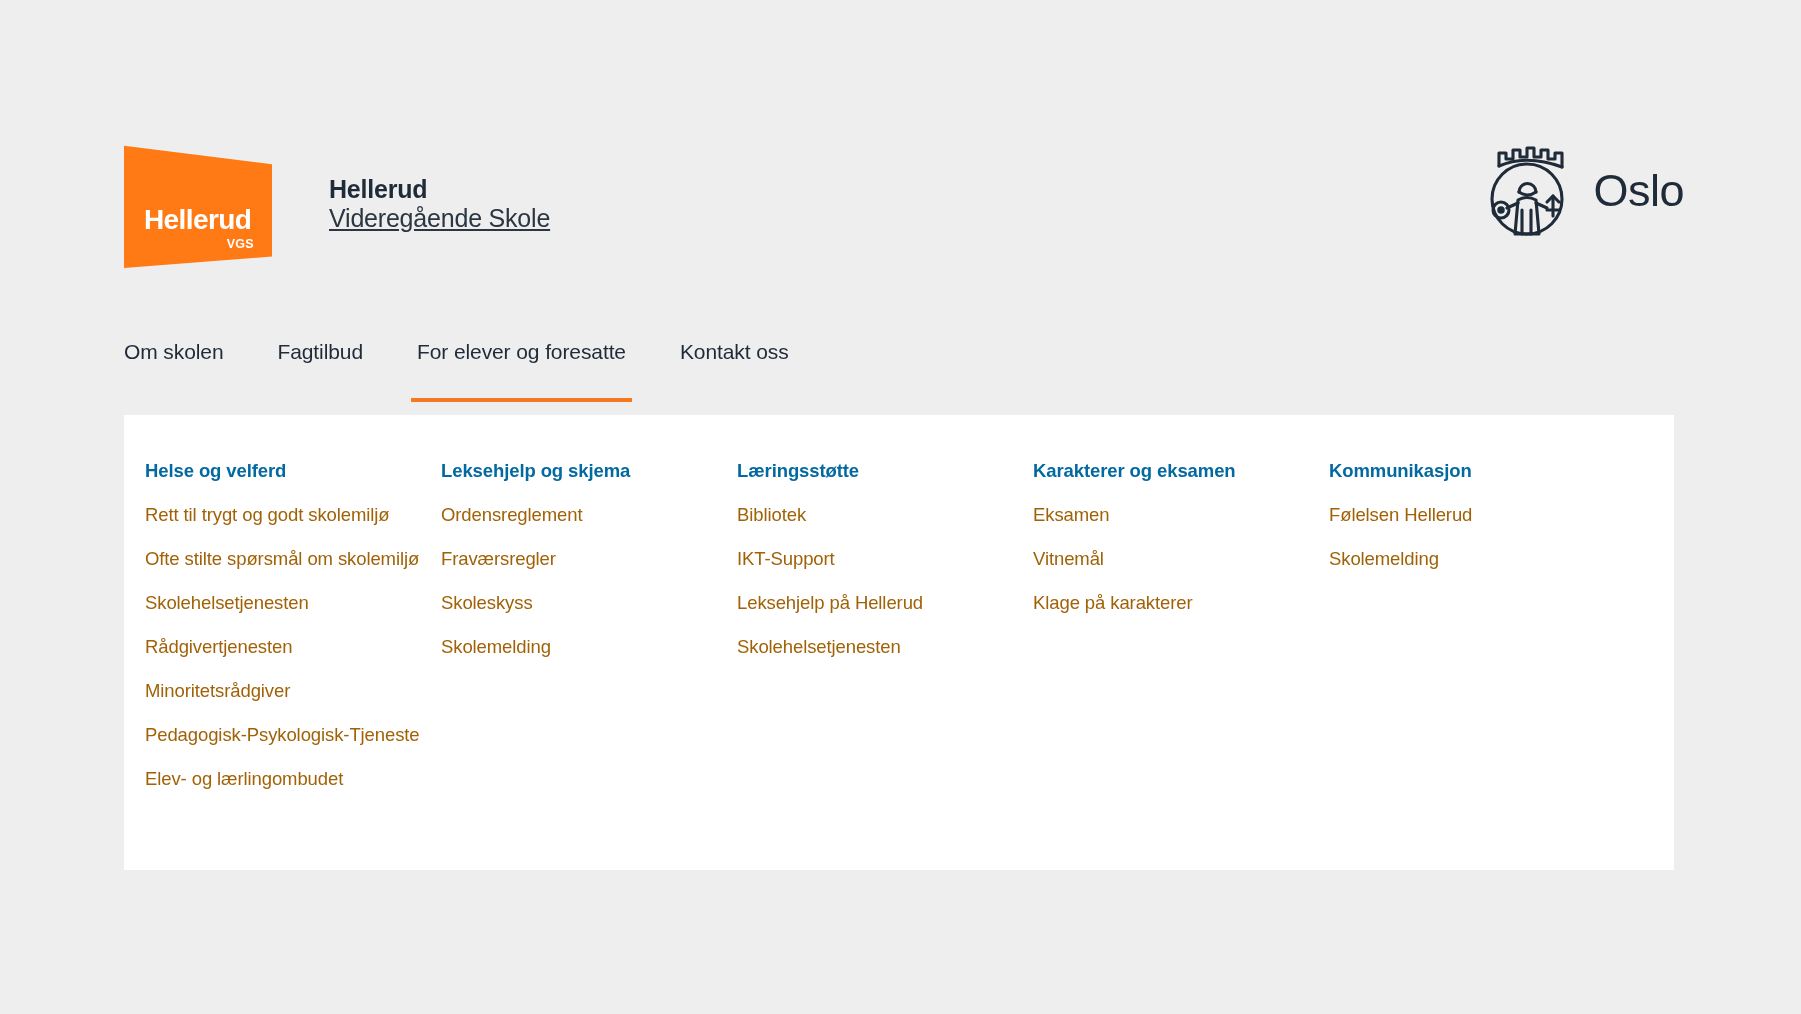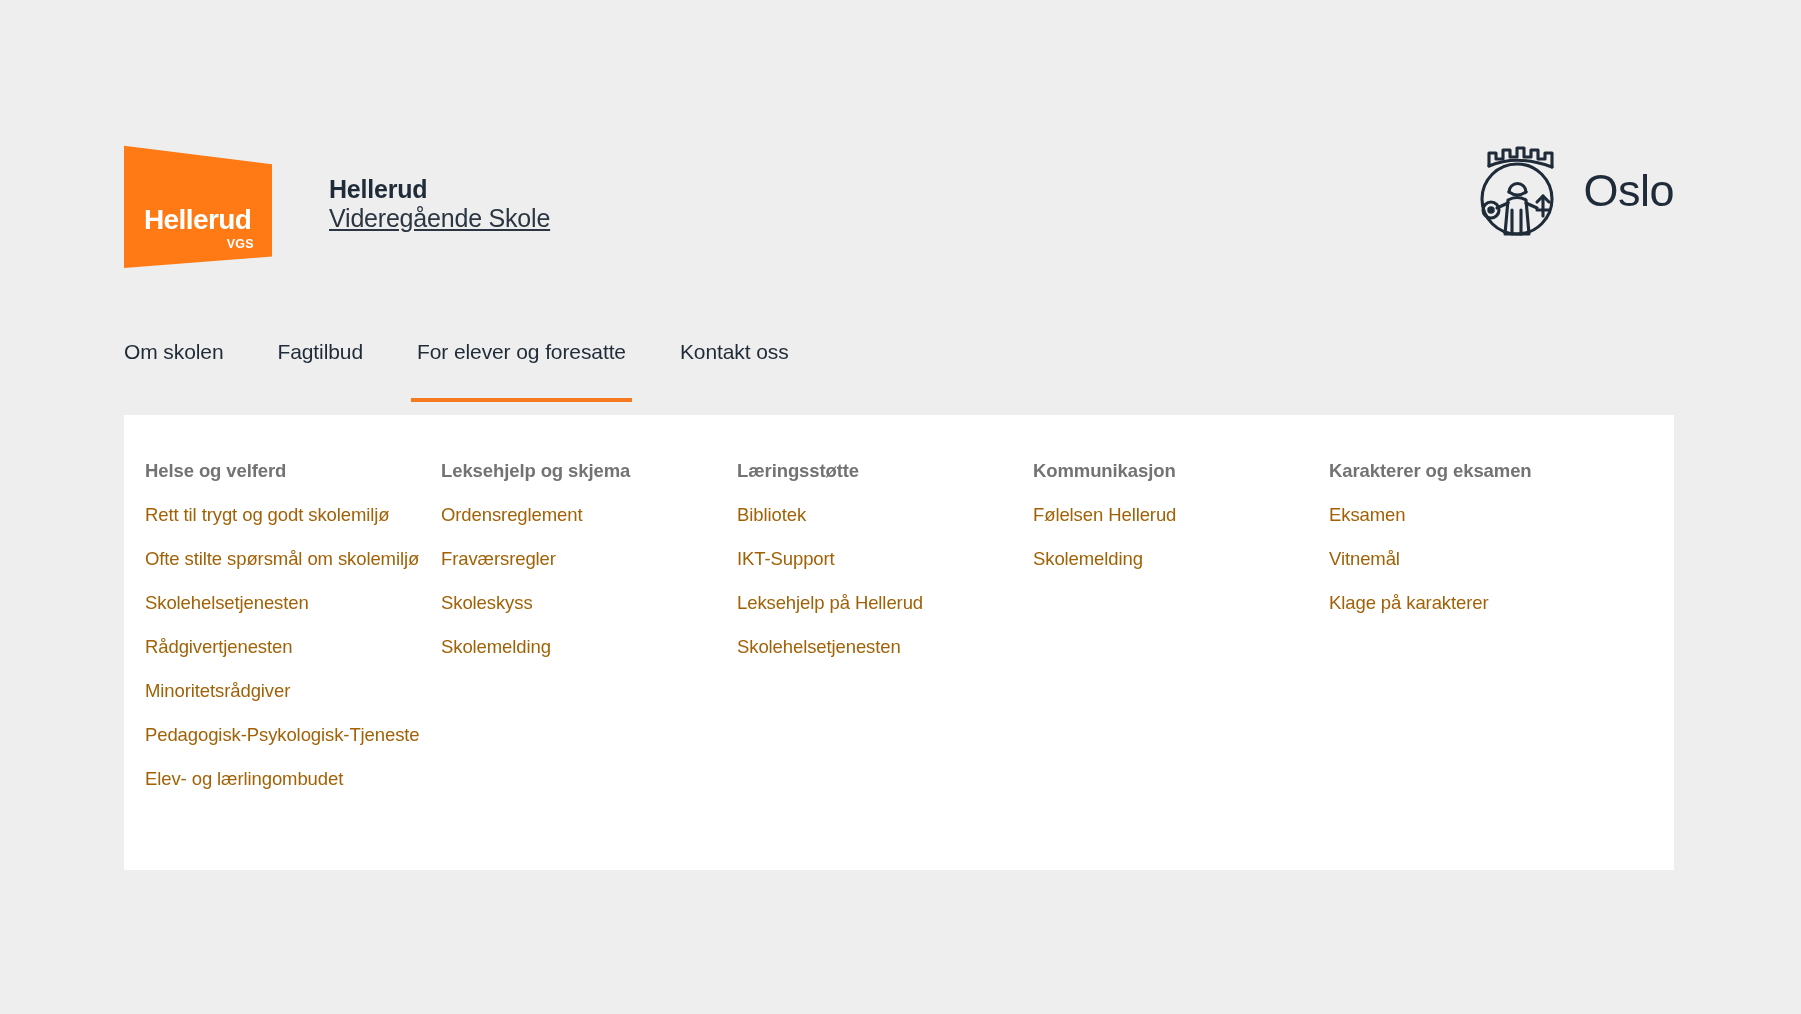--- a/index.html
+++ b/index.html
@@ -79,21 +79,21 @@
   .brand-line2 {
     font-size: 25px;
     font-weight: normal;
     letter-spacing: -0.2px;
     color: #2b3642;
     text-decoration: underline;
   }
 
   .oslo {
     position: absolute;
-    right: 127px;
+    right: 117px;
     top: 140px;
     display: flex;
     align-items: center;
     gap: 20px;
   }
   .oslo-crest {
     width: 92px;
     height: 100px;
     flex: 0 0 auto;
   }
@@ -162,21 +162,21 @@
     padding: 45px 0 0 21px;
   }
   .menu-col {
     flex: 0 0 auto;
     width: 296px;
   }
   .menu-col:nth-child(3) { width: 296px; }
   .menu-col-title {
     font-size: 18.5px;
     font-weight: bold;
-    color: #737373;
+    color: #0369a1;
     margin: 0 0 22px 0;
     letter-spacing: -0.1px;
     white-space: nowrap;
   }
   .menu-link {
     display: block;
     font-size: 18.5px;
     color: #a16207;
     margin-bottom: 22px;
     cursor: pointer;
@@ -266,26 +266,26 @@
 
     <div class="menu-col">
       <div class="menu-col-title">Læringsstøtte</div>
       <span class="menu-link">Bibliotek</span>
       <span class="menu-link">IKT-Support</span>
       <span class="menu-link">Leksehjelp på Hellerud</span>
       <span class="menu-link">Skolehelsetjenesten</span>
     </div>
 
     <div class="menu-col">
-      <div class="menu-col-title">Kommunikasjon</div>
-      <span class="menu-link">Følelsen Hellerud</span>
-      <span class="menu-link">Skolemelding</span>
-    </div>
-
-    <div class="menu-col">
       <div class="menu-col-title">Karakterer og eksamen</div>
       <span class="menu-link">Eksamen</span>
       <span class="menu-link">Vitnemål</span>
       <span class="menu-link">Klage på karakterer</span>
     </div>
 
+    <div class="menu-col">
+      <div class="menu-col-title">Kommunikasjon</div>
+      <span class="menu-link">Følelsen Hellerud</span>
+      <span class="menu-link">Skolemelding</span>
+    </div>
+
   </div>
 </div>
 
 </body></html>

